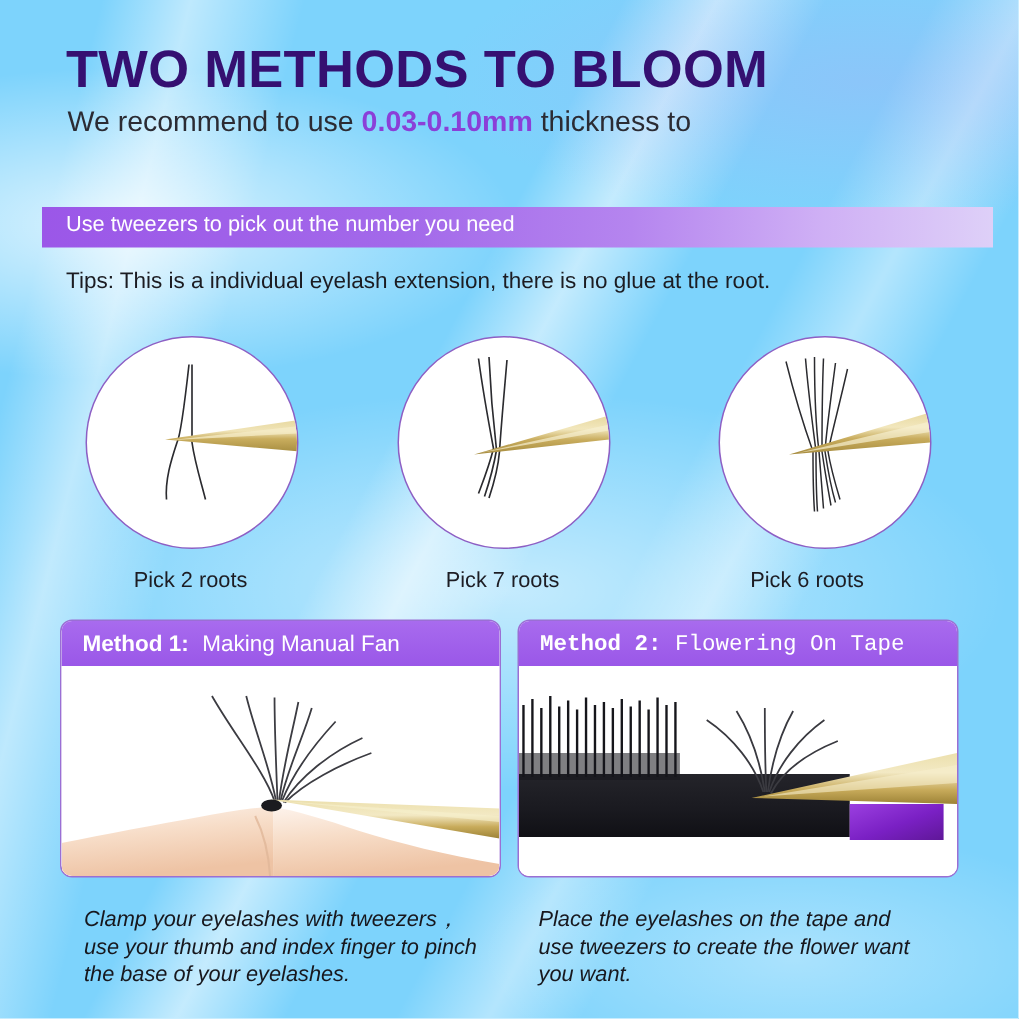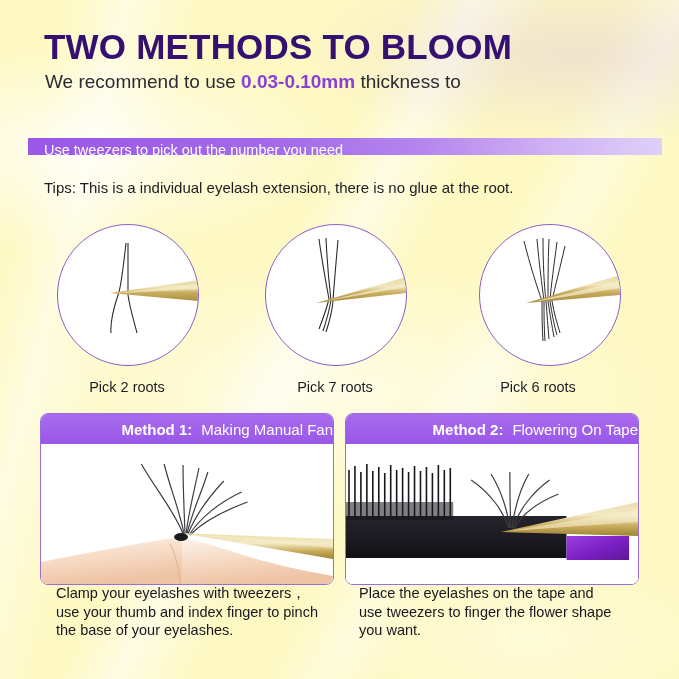--- a/index.html
+++ b/index.html
@@ -13,21 +13,21 @@
 
   #poster {
     position: relative;
     width: 679px;
     height: 679px;
     overflow: hidden;
     background:
       radial-gradient(ellipse 120% 90% at 8% 30%, rgba(255,255,255,0.95) 0%, rgba(255,255,255,0.75) 22%, rgba(255,255,255,0.0) 55%),
       radial-gradient(ellipse 90% 60% at 20% 62%, rgba(255,255,255,0.85) 0%, rgba(255,255,255,0.0) 60%),
       linear-gradient(115deg, #f7f2fd 0%, #f1e7fc 16%, #e4d5f8 34%, #dcc9f6 50%, #e6d9f9 66%, #ead ыf 80%, #e9dcfa 100%);
-    background-color: #fef9c3;
+    background-color: #7dd3fc;
   }
 
   
   .streaks {
     position: absolute;
     inset: 0;
     pointer-events: none;
     background:
       linear-gradient(118deg, rgba(255,255,255,0.0) 40%, rgba(255,255,255,0.55) 46%, rgba(255,255,255,0.0) 53%),
       linear-gradient(118deg, rgba(255,255,255,0.0) 60%, rgba(255,255,255,0.42) 66%, rgba(255,255,255,0.0) 72%),
@@ -78,21 +78,21 @@
     color: #8b3fd8;
     white-space: nowrap;
   }
 
   
   .band {
     position: absolute;
     left: 28px;
     top: 138px;
     width: 634px;
-    height: 17px;
+    height: 27px;
     background: linear-gradient(to right, #9b57e8 0%, #a369ea 38%, #b585ef 62%, #cfb0f5 82%, #ded0f8 100%);
   }
   .band-text {
     position: absolute;
     left: 16px;
     top: 4px;
     font-size: 14.5px;
     color: #ffffff;
     white-space: nowrap;
   }
@@ -140,30 +140,29 @@
     position: absolute;
     width: 294px;
     top: 413px;
     border: 1.6px solid #9a6fd4;
     border-radius: 8px;
     background: #ffffff;
     overflow: hidden;
     box-sizing: border-box;
   }
   #panel-1 { left: 40px; }
-  #panel-2 { left: 345px; }
+  #panel-2 { left: 345px; font-family: Liberation Mono, monospace; }
 
   .panel-header {
     height: 30px;
     background: linear-gradient(to bottom, #a86bee 0%, #9a57e8 100%);
     display: flex;
     align-items: center;
     padding-left: 14px;
     box-sizing: border-box;
-    justify-content: flex-end;
   }
   .panel-header .num {
     font-size: 15px;
     font-weight: bold;
     color: #ffffff;
     margin-right: 9px;
     white-space: nowrap;
   }
   .panel-header .ttl {
     font-size: 15px;
@@ -175,25 +174,26 @@
     height: 140px;
     background: #ffffff;
     position: relative;
     overflow: hidden;
   }
   .panel-body svg { display: block; width: 100%; height: 100%; }
 
   
   .foot {
     position: absolute;
-    top: 584px;
+    top: 604px;
     font-size: 14.5px;
     line-height: 18.5px;
     color: #17171d;
     width: 300px;
+    font-style: italic;
   }
   #foot-1 { left: 56px; }
   #foot-2 { left: 359px; }
   .foot div { white-space: nowrap; }
 </style>
 </head>
 <body>
 
 <div id="poster">
   <div class="streaks"></div>
@@ -391,18 +391,18 @@
     </div>
 
     <div class="foot" id="foot-1">
       <div>Clamp your eyelashes with tweezers，</div>
       <div>use your thumb and index finger to pinch</div>
       <div>the base of your eyelashes.</div>
     </div>
 
     <div class="foot" id="foot-2">
       <div>Place the eyelashes on the tape and</div>
-      <div>use tweezers to finger the flower shape</div>
+      <div>use tweezers to create the flower want</div>
       <div>you want.</div>
     </div>
 
   </div>
 </div>
 
 </body></html>

